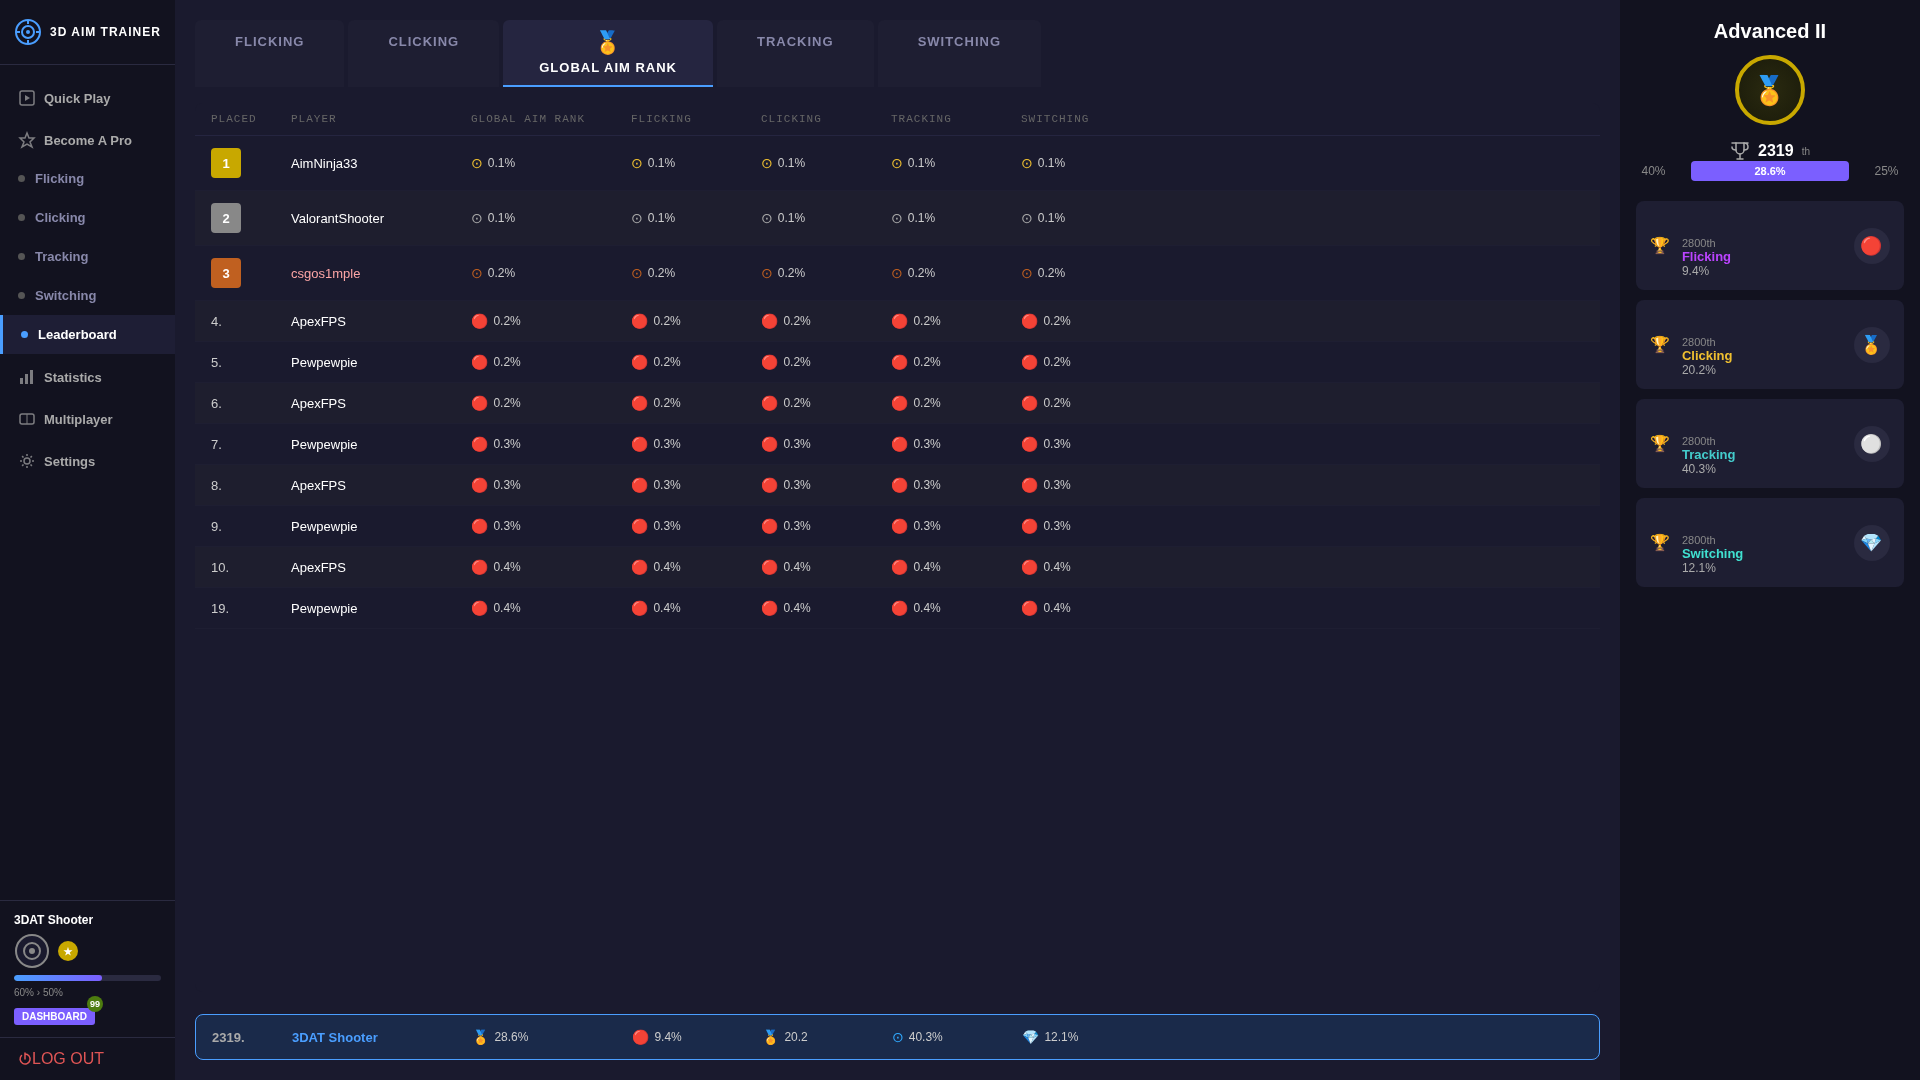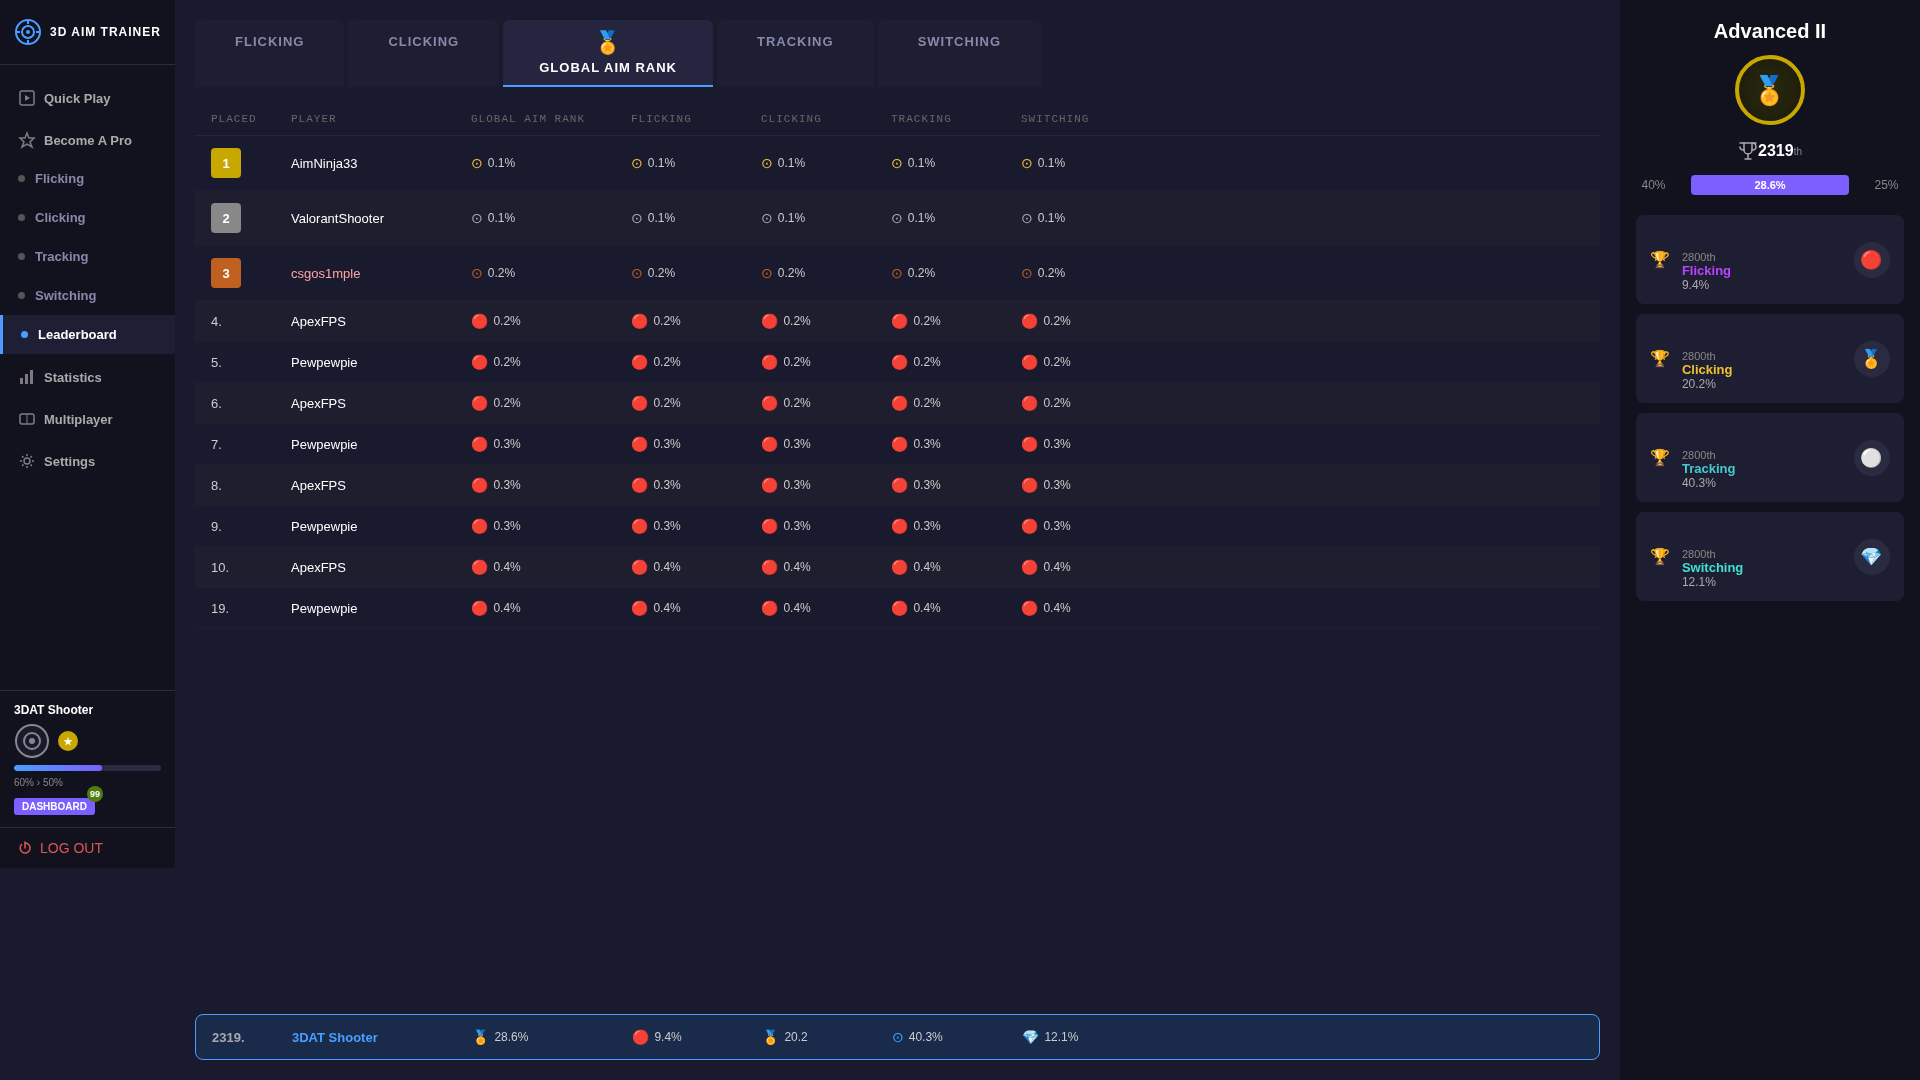--- a/index.html
+++ b/index.html
@@ -10,21 +10,21 @@
       width: 1920px;
       height: 1080px;
       overflow: hidden;
       display: flex;
     }
 
     
     .sidebar {
       width: 175px;
       background: #12121f;
-      height: 868px;
+      height: 1080px;
       display: flex;
       flex-direction: column;
       padding: 0;
       flex-shrink: 0;
     }
     .sidebar-logo {
       display: flex;
       align-items: center;
       gap: 8px;
       padding: 18px 14px;
@@ -139,23 +139,23 @@
       border-radius: 50%;
       width: 16px;
       height: 16px;
       display: flex;
       align-items: center;
       justify-content: center;
     }
     .logout-btn {
       display: flex;
       align-items: center;
-      gap: 8px;
+      gap: 0;
       padding: 12px 18px;
-      font-size: 14px;
+      font-size: 16px;
       color: #e05555;
       cursor: pointer;
       border-top: 1px solid #2a2a40;
     }
 
     
     .main-content {
       flex: 1;
       padding: 20px;
       display: flex;
@@ -298,23 +298,23 @@
       background: radial-gradient(circle, #2a2a10, #1a1a0a);
       display: flex;
       align-items: center;
       justify-content: center;
       font-size: 28px;
     }
     .rank-position {
       display: flex;
       align-items: center;
       justify-content: center;
+      gap: 8px;
       font-size: 16px;
       color: #fff;
-      margin-bottom: 14px;
     }
     .rank-pos-num { color: #fff; font-weight: 700; }
     .rank-pos-suffix { color: #888; font-size: 10px; }
     .rank-bar {
       display: flex;
       align-items: center;
       gap: 20px;
       margin-bottom: 20px;
     }
     .rank-bar-pct {

